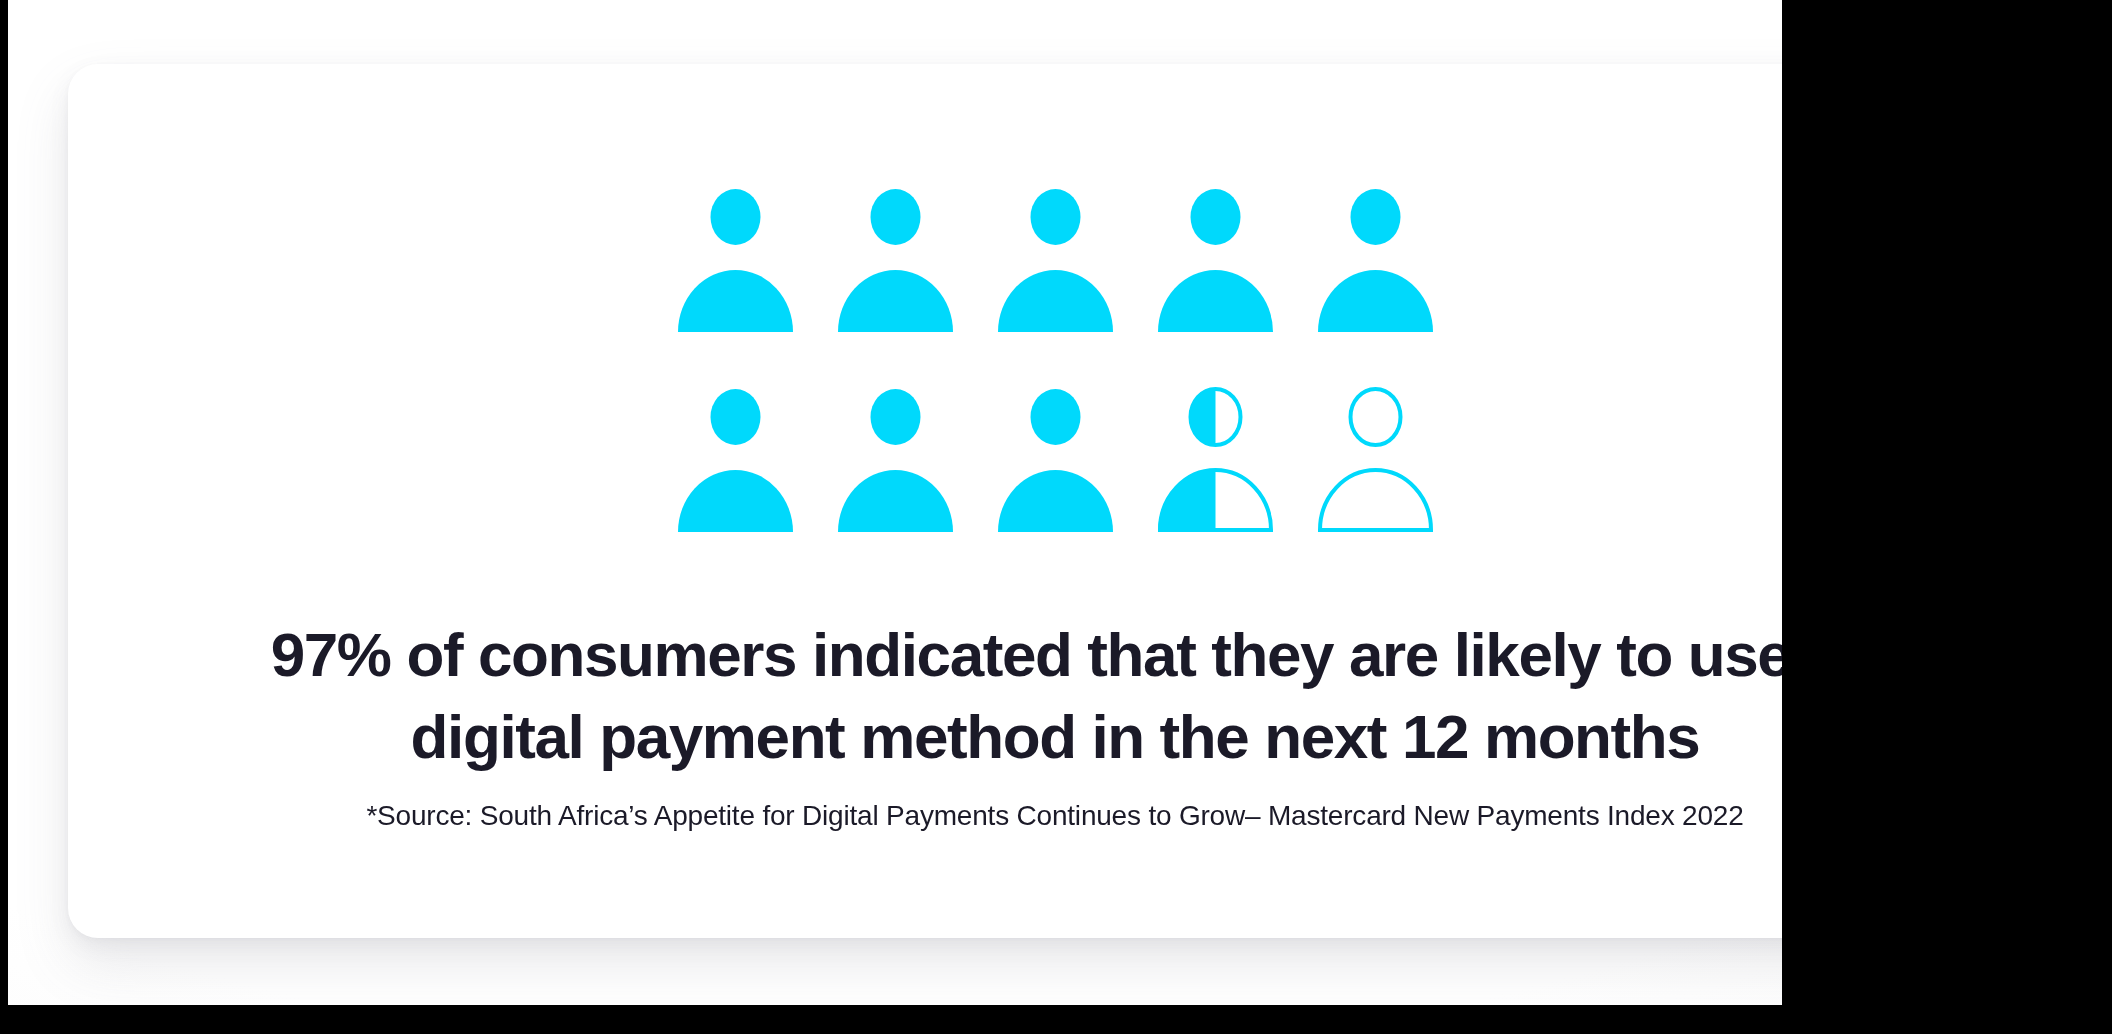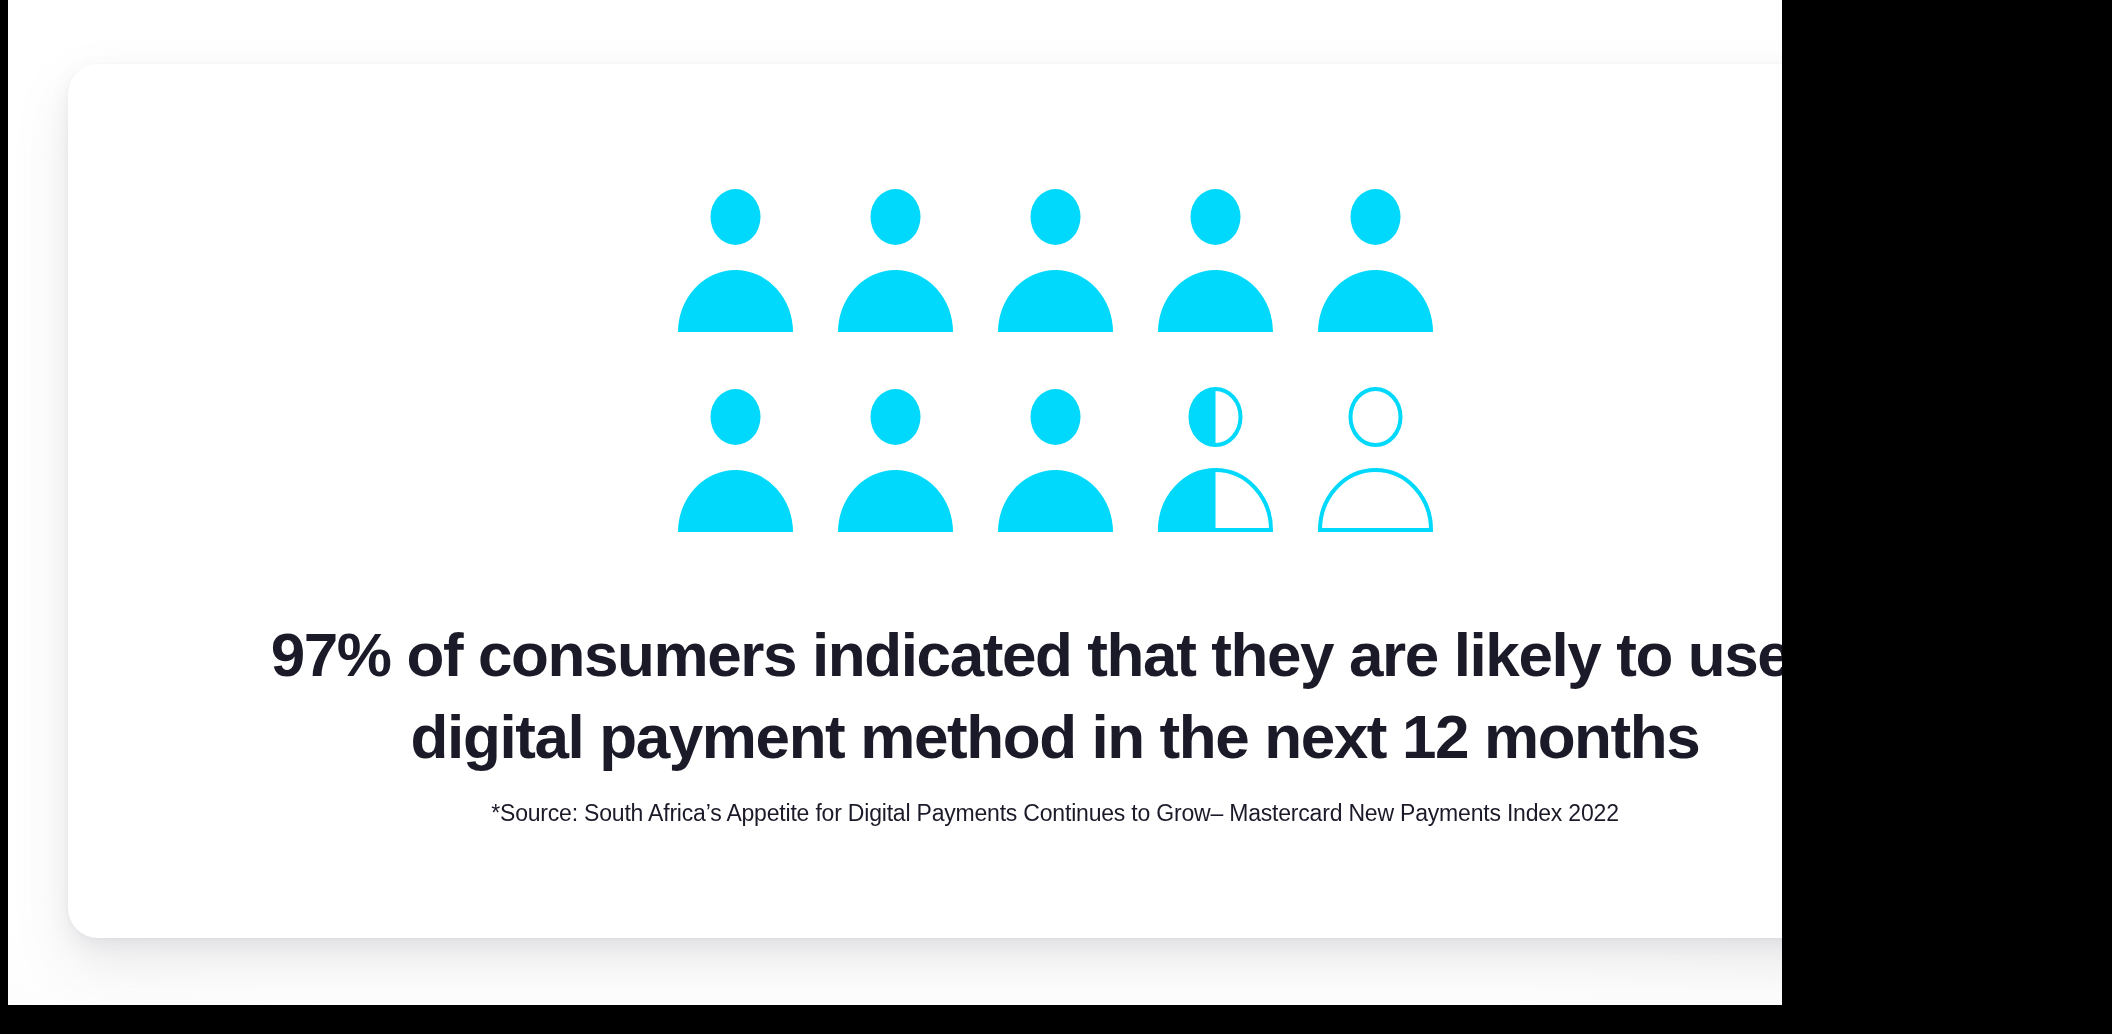--- a/index.html
+++ b/index.html
@@ -98,21 +98,21 @@
   
   #source-note {
     position: absolute;
     left: 50%;
     transform: translateX(-50%);
     top: 736px;              
     width: 1800px;
     text-align: center;
     color: #1F1E2C;
     font-family: "Liberation Sans", sans-serif;
-    font-size: 23px;
+    font-size: 28px;
     font-weight: 400;
     letter-spacing: -0.2px;
   }
 </style>
 </head>
 <body>
 
 <div id="slide-frame">
 
   <div id="stage">

